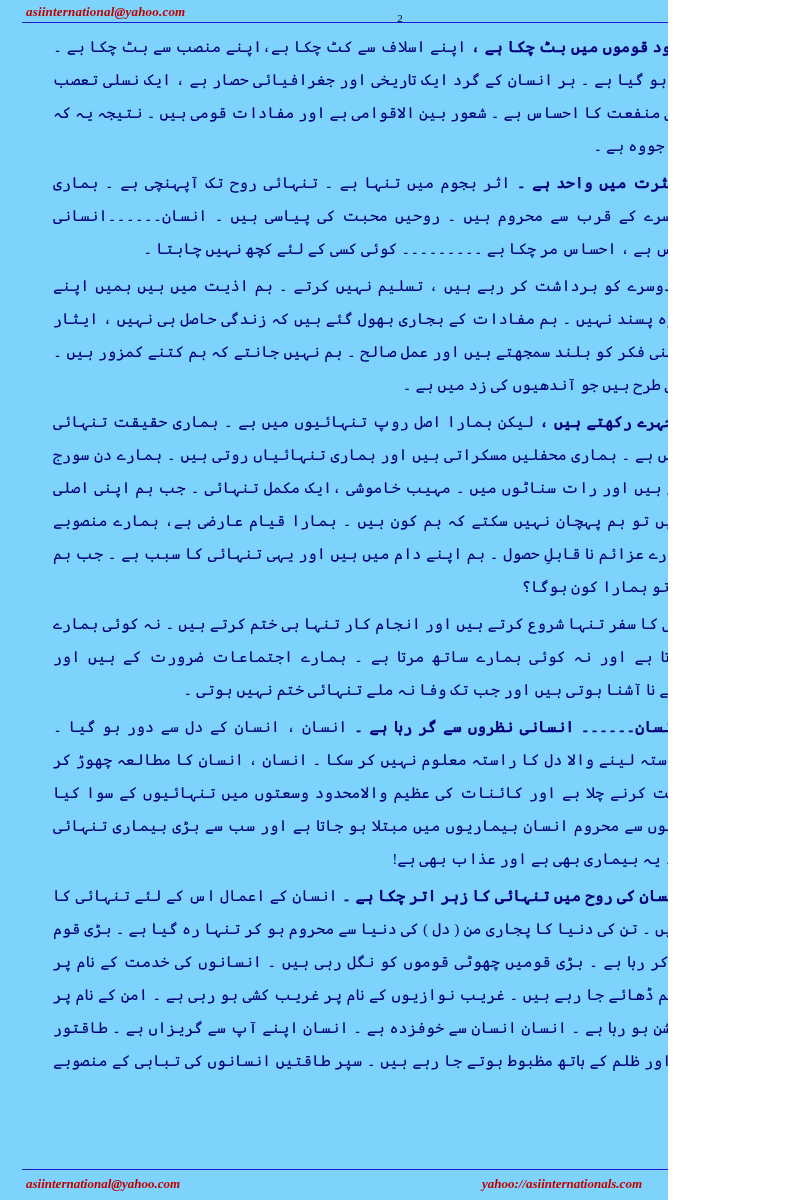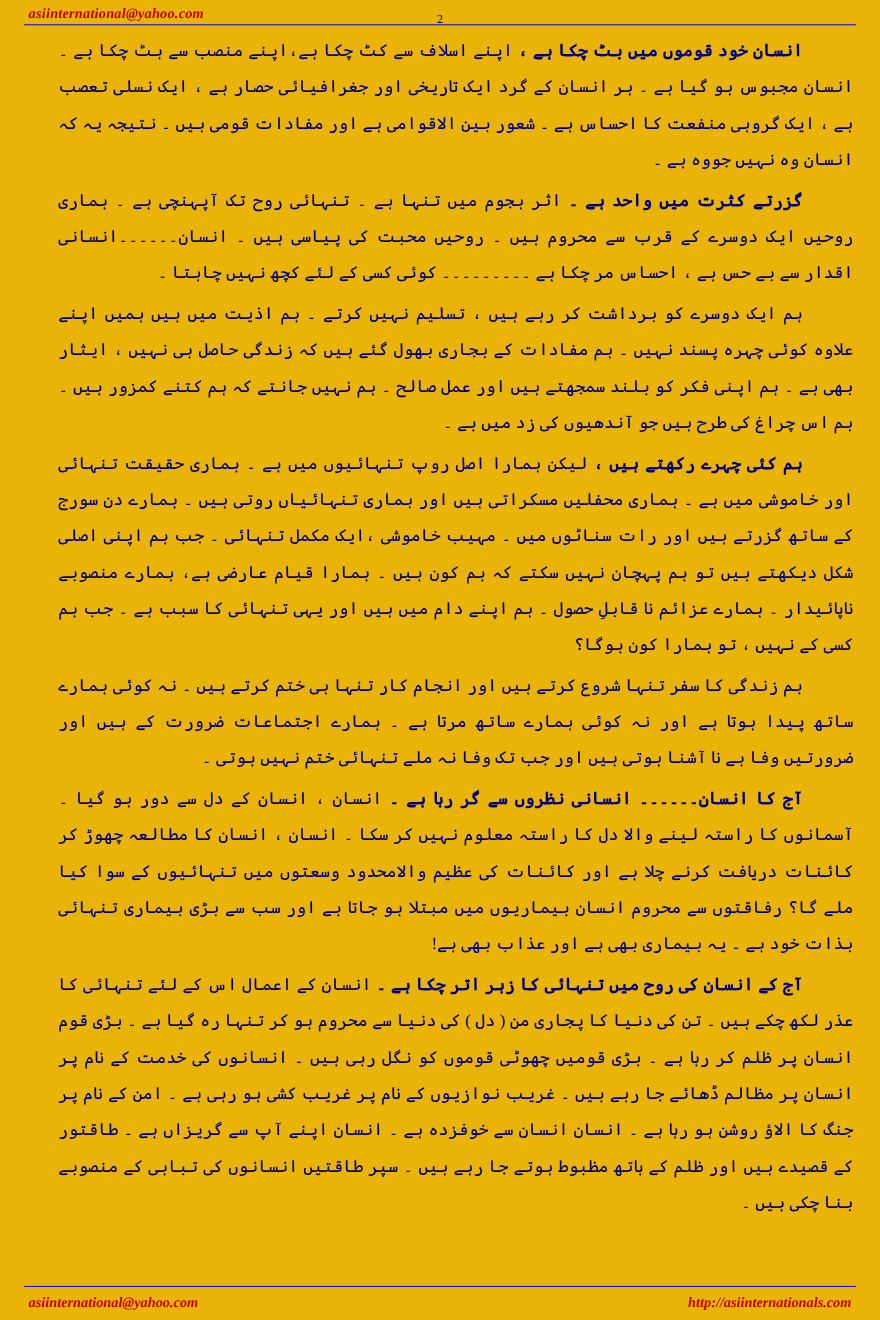--- a/index.html
+++ b/index.html
@@ -2,23 +2,23 @@
 <html><head>
 <meta charset="utf-8">
 <style>
   html, body {
     margin: 0;
     padding: 0;
     background: #ffffff;
   }
   .page {
     position: relative;
-    width: 800px;
+    width: 668px;
     height: 1200px;
-    background: #eab308;
+    background: #7dd3fc;
     box-sizing: border-box;
     overflow: hidden;
     font-family: "Liberation Serif", serif;
   }
   .rule {
     border: none;
     border-top: 1px solid #1a1ad0;
     margin: 0;
   }
   .hdr {
@@ -114,15 +114,15 @@
     <p class="para indent"><span class="lead">گزرتے کثرت میں واحد ہے ۔</span><span> اثر ہجوم میں تنہا ہے ۔ تنہائی روح تک آپہنچی ہے ۔ ہماری روحیں ایک دوسرے کے قرب سے محروم ہیں ۔ روحیں محبت کی پیاسی ہیں ۔ انسان۔۔۔۔۔۔انسانی اقدار سے بے حس ہے ، احساس مر چکا ہے ۔۔۔۔۔۔۔۔۔ کوئی کسی کے لئے کچھ نہیں چاہتا ۔</span></p>
     <p class="para indent"><span class="lead"></span><span>ہم ایک دوسرے کو برداشت کر رہے ہیں ،  تسلیم نہیں کرتے ۔ ہم اذیت میں ہیں ہمیں اپنے علاوہ کوئی چہرہ پسند نہیں ۔ ہم مفادات کے بجاری بھول گئے ہیں کہ زندگی حاصل ہی نہیں ، ایثار بھی ہے ۔ ہم اپنی فکر کو بلند سمجھتے ہیں اور عمل صالح ۔ ہم نہیں جانتے کہ ہم کتنے کمزور ہیں ۔ ہم اس چراغ کی طرح ہیں جو آندھیوں کی زد میں ہے ۔</span></p>
     <p class="para indent"><span class="lead">ہم کئی چہرے رکھتے ہیں ،</span><span> لیکن ہمارا  اصل روپ تنہائیوں میں ہے ۔ ہماری حقیقت تنہائی اور خاموشی میں ہے ۔ ہماری محفلیں مسکراتی ہیں اور ہماری تنہائیاں روتی ہیں ۔ ہمارے دن سورج کے ساتھ گزرتے ہیں اور رات سناٹوں میں ۔ مہیب خاموشی ،ایک مکمل تنہائی ۔ جب ہم اپنی اصلی شکل دیکھتے ہیں تو ہم پہچان نہیں سکتے کہ ہم کون ہیں ۔ ہمارا قیام عارضی ہے، ہمارے منصوبے ناپائیدار ۔ ہمارے عزائم نا قابلِ حصول ۔ ہم اپنے دام میں ہیں اور یہی تنہائی کا سبب ہے ۔ جب ہم کسی کے نہیں ، تو ہمارا کون ہوگا؟</span></p>
     <p class="para indent"><span class="lead"></span><span>ہم زندگی کا سفر تنہا شروع کرتے ہیں اور انجام کار تنہا ہی ختم کرتے ہیں ۔ نہ کوئی ہمارے ساتھ پیدا ہوتا ہے اور نہ کوئی ہمارے ساتھ مرتا ہے ۔ ہمارے اجتماعات ضرورت کے ہیں اور ضرورتیں وفا ہے نا آشنا ہوتی ہیں اور جب تک وفا نہ ملے تنہائی ختم نہیں ہوتی ۔</span></p>
     <p class="para indent"><span class="lead">آج کا انسان۔۔۔۔۔۔ انسانی نظروں سے گر رہا ہے ۔</span><span>  انسان ،  انسان کے دل سے دور ہو گیا ۔ آسمانوں کا راستہ لینے والا دل کا راستہ معلوم نہیں کر سکا ۔  انسان ،  انسان کا مطالعہ چھوڑ کر کائنات دریافت کرنے چلا ہے اور کائنات کی عظیم والامحدود وسعتوں میں تنہائیوں کے سوا کیا ملے گا؟ رفاقتوں سے  محروم انسان بیماریوں میں مبتلا ہو جاتا ہے اور سب سے بڑی بیماری تنہائی بذات خود ہے ۔ یہ بیماری بھی ہے اور عذاب بھی ہے!</span></p>
     <p class="para indent"><span class="lead">آج کے انسان کی روح میں تنہائی کا زہر اتر چکا ہے ۔</span><span> انسان کے اعمال اس کے لئے تنہائی کا عذر لکھ چکے ہیں ۔ تن کی دنیا کا پجاری من ( دل ) کی دنیا سے محروم ہو کر تنہا رہ گیا ہے ۔ بڑی قوم انسان پر ظلم کر رہا ہے ۔ بڑی قومیں چھوٹی قوموں کو نگل رہی ہیں ۔ انسانوں کی خدمت کے نام پر انسان پر مظالم ڈھائے جا رہے ہیں ۔ غریب نوازیوں کے نام پر غریب کشی ہو رہی ہے ۔ امن کے نام پر جنگ کا الاؤ روشن ہو رہا ہے ۔ انسان انسان سے خوفزدہ ہے ۔ انسان اپنے آپ سے گریزاں ہے ۔ طاقتور کے قصیدے ہیں اور ظلم کے ہاتھ مظبوط ہوتے جا رہے ہیں ۔ سپر طاقتیں انسانوں کی تباہی کے منصوبے بنا چکی ہیں ۔</span></p>
   </div>
 
   <hr class="rule ftr-rule">
   <div class="ftr-left">asiinternational@yahoo.com</div>
-  <div class="ftr-right">http://asiinternationals.com</div>
+  <div class="ftr-right">yahoo://asiinternationals.com</div>
 
 </div>
 
 </body></html>

